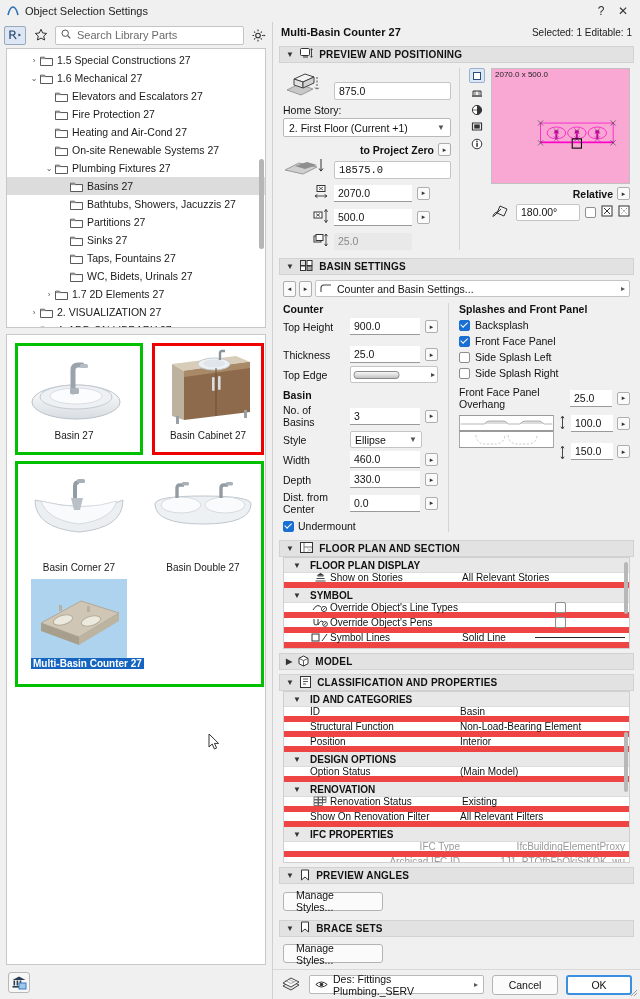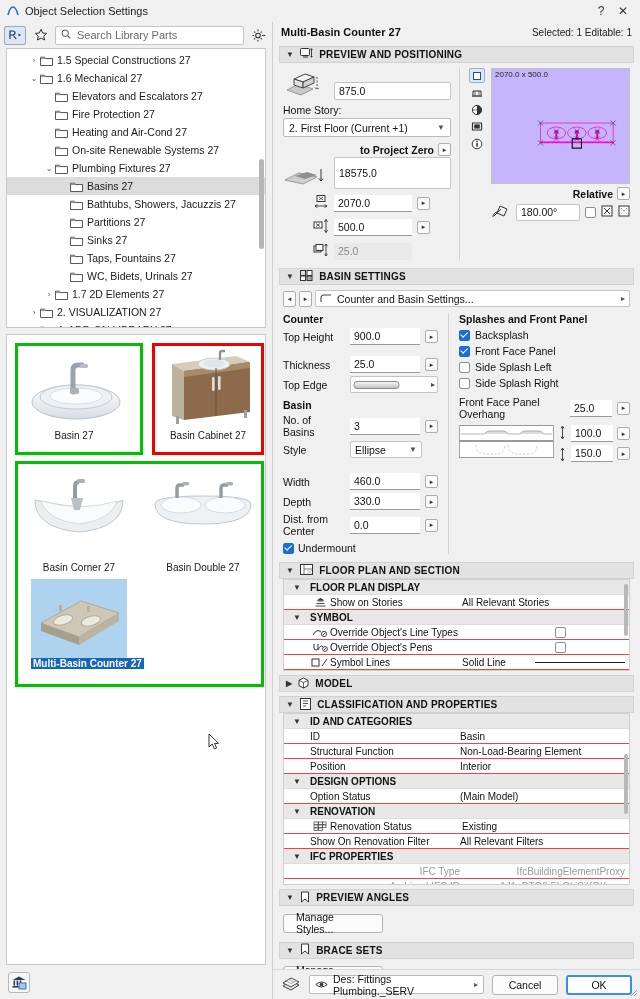--- a/index.html
+++ b/index.html
@@ -237,21 +237,21 @@
     display: flex; flex-direction: column; align-items: center;
     gap: 2px;
   }
   .ptab {
     width: 16px; height: 15px;
     display: flex; align-items: center; justify-content: center;
     border-radius: 2px;
   }
   .ptab.act { background: #dce7f6; border: 1px solid #9ab0cc; }
   .prev-canvas {
-    background: #c4b5fd; border: 1px solid #c0c0c0;
+    background: #f9a8d4; border: 1px solid #c0c0c0;
     position: relative; overflow: hidden; padding-left: 34px;
   }
   .prev-dim {
     position: absolute; left: 3px; top: 1px;
     font-size: 8px; color: #222;
   }
   
   .cb {
     width: 11px; height: 11px;
     border: 1px solid #8e8e8e; background: #fff;
@@ -265,21 +265,21 @@
     border-left: 1.5px solid #fff;
     border-bottom: 1.5px solid #fff;
     transform: rotate(-45deg) translate(0.5px, -1px);
   }
   
   .lst { background: #fff; border: 1px solid #cfcfcf; position: relative; }
   .lrow {
     height: 15px;
     display: flex; align-items: center;
     font-size: 10px;
-    border-bottom: 1px solid #ef4444;
+    border-bottom: 6px solid #ef4444;
     padding-right: 4px;
   }
   .lrow.grp-row { background: #e8e8e8; font-weight: bold; border-bottom: 1px solid #dcdcdc; }
   .lrow .c1 { width: 26px; flex: 0 0 26px; display: flex; align-items: center; justify-content: center; }
   .lrow .c2 { width: 20px; flex: 0 0 20px; display: flex; align-items: center; justify-content: center; }
   .lrow .cname { flex: 0 0 150px; color: #111; }
   .lrow .cval { flex: 1; color: #111; }
   .lrow.dim .cname, .lrow.dim .cval { color: #9a9a9a; text-align: right; }
   .lst-sb {
     position: absolute; right: 1px; top: 4px;
@@ -663,21 +663,21 @@
                 <span class="stepper">▸</span>
               </div>
               <div class="row" style="align-items:flex-end; margin-top:1px;">
                 <span>
                   <svg width="46" height="20" viewBox="0 0 46 20">
                     <polygon points="2,13 16,6 34,10 20,17" fill="#cfcfcf" stroke="#9a9a9a"></polygon>
                     <polygon points="12,9 24,5 34,8 22,12" fill="#8f8f8f"></polygon>
                     <path d="M38 2 v12 M36 11.5 l2 2.6 2-2.6" stroke="#333" fill="none" stroke-width="1"></path>
                   </svg>
                 </span>
-                <div class="fld" style="flex:1; height:32px;">18575.0</div>
+                <div class="fld" style="flex:1; height:18px;font-family:Liberation Mono, monospace;">18575.0</div>
               </div>
 
               <div class="row" style="margin-top:5px; gap:5px; padding-left:30px;">
                 <span>
                   <svg width="16" height="16" viewBox="0 0 16 16">
                       <rect x="4" y="1.5" width="8" height="6" fill="#fff" stroke="#333"></rect>
                       <path d="M6 3 l4 3 M10 3 l-4 3" stroke="#333" stroke-width=".8"></path>
                       <path d="M2 12 h12 M2 12 l2.4-1.6 M2 12 l2.4 1.6 M14 12 l-2.4-1.6 M14 12 l-2.4 1.6" stroke="#333" fill="none" stroke-width=".9"></path>
                     </svg>
                 </span>
@@ -877,21 +877,21 @@
                 <div class="fld underline" style="flex:1;">3</div>
                 <span class="stepper">▸</span>
               </div>
               <div class="row" style="margin-top:3px;">
                 <span class="lbl" style="width:62px;">Style</span>
                 <div class="fld" style="flex:1; margin-right:16px;">
                   <span>Ellipse</span>
                   <span style="margin-left:auto; font-size:8px; color:#555;">▼</span>
                 </div>
               </div>
-              <div class="row" style="margin-top:15px;">
+              <div class="row" style="margin-top:3px;">
                 <span class="lbl" style="width:62px;">Width</span>
                 <div class="fld underline" style="flex:1;">460.0</div>
                 <span class="stepper">▸</span>
               </div>
               <div class="row" style="margin-top:3px;">
                 <span class="lbl" style="width:62px;">Depth</span>
                 <div class="fld underline" style="flex:1;">330.0</div>
                 <span class="stepper">▸</span>
               </div>
               <div class="row" style="margin-top:3px;">
@@ -943,21 +943,21 @@
                   </svg>
                 </div>
                 <div style="display:flex; flex-direction:column; justify-content:space-between;">
                   <svg width="9" height="15" viewBox="0 0 9 15">
                       <path d="M4.5 2 v11 M3 3.3 L4.5 1 L6 3.3 M3 11.7 L4.5 14 L6 11.7" stroke="#333" fill="none" stroke-width=".9"></path>
                     </svg>
                   <svg width="9" height="15" viewBox="0 0 9 15">
                       <path d="M4.5 2 v11 M3 3.3 L4.5 1 L6 3.3 M3 11.7 L4.5 14 L6 11.7" stroke="#333" fill="none" stroke-width=".9"></path>
                     </svg>
                 </div>
-                <div style="display:flex; flex-direction:column; gap:3px;">
+                <div style="display:flex; flex-direction:column; gap:11px;">
                   <div class="row" style="gap:4px;">
                     <div class="fld underline" style="width:42px;">100.0</div>
                     <span class="stepper">▸</span>
                   </div>
                   <div class="row" style="gap:4px;">
                     <div class="fld underline" style="width:42px;">150.0</div>
                     <span class="stepper">▸</span>
                   </div>
                 </div>
               </div>

